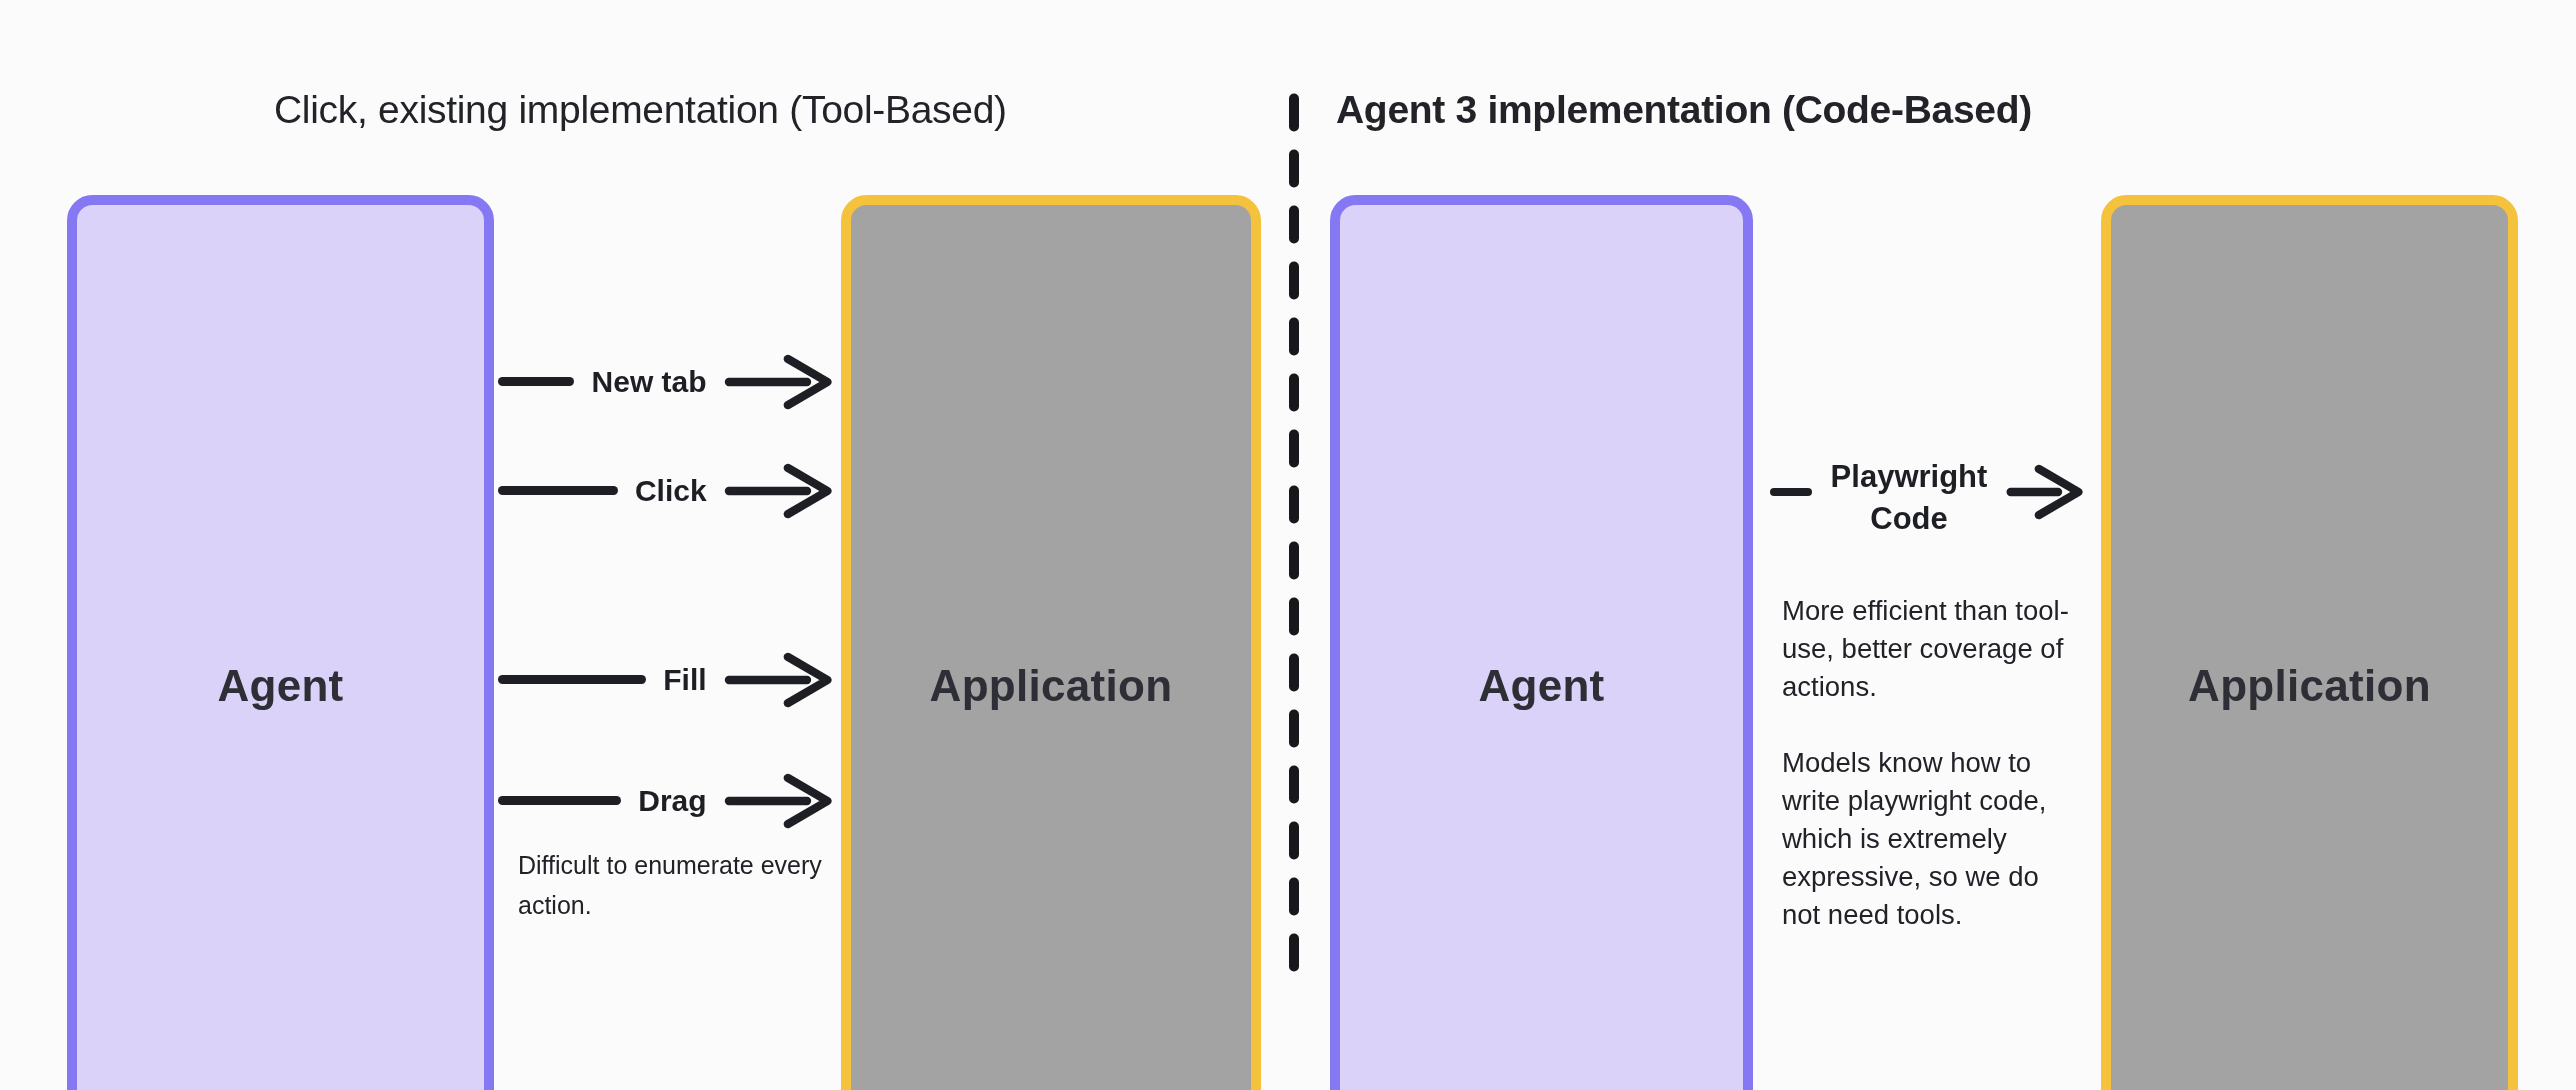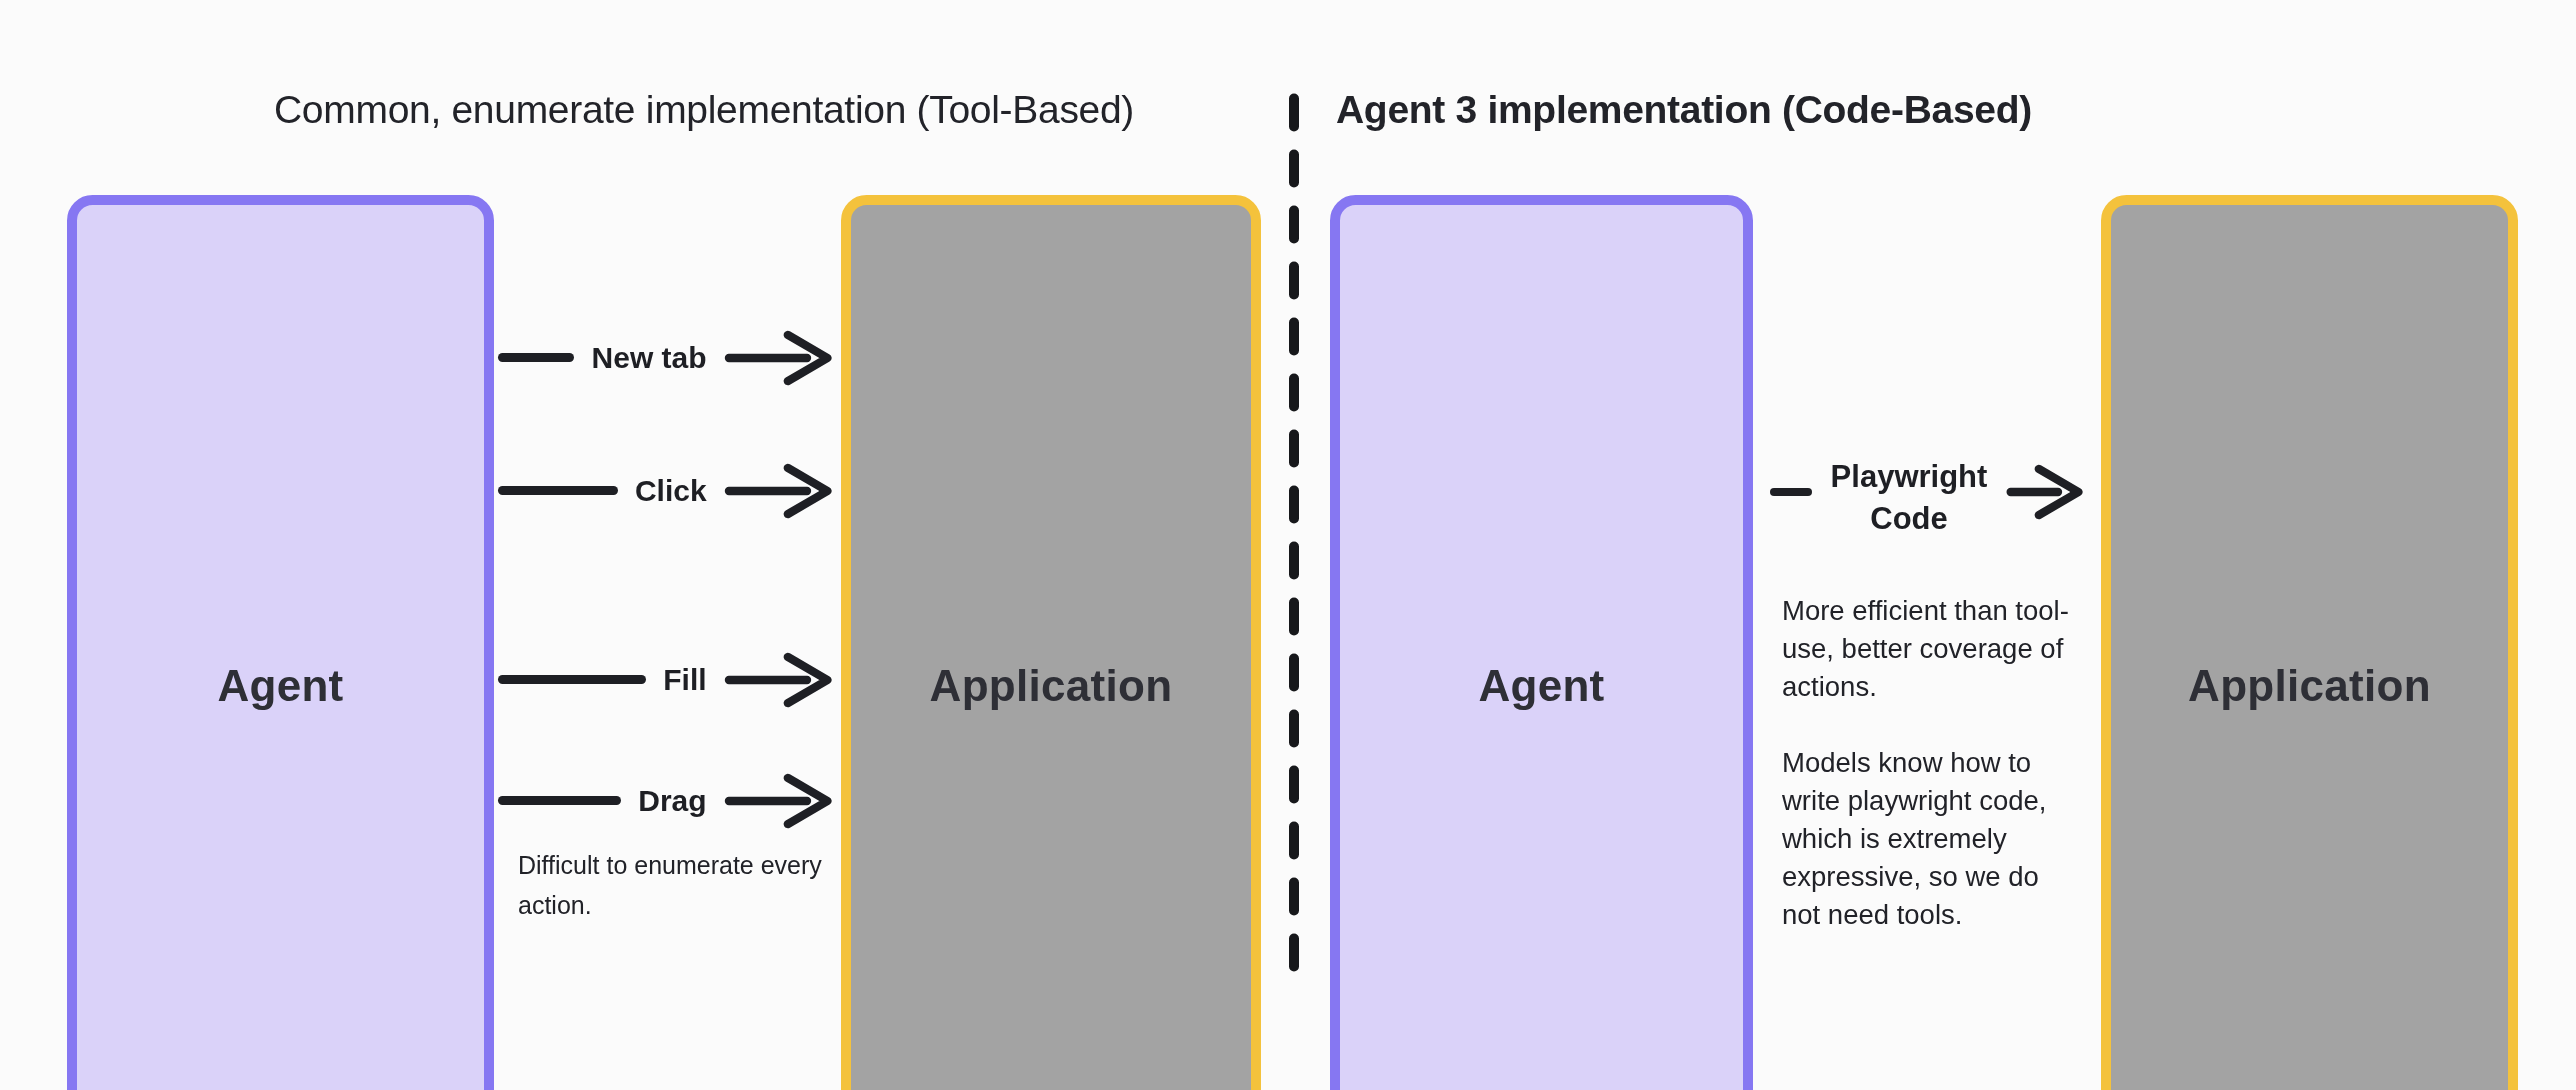--- a/index.html
+++ b/index.html
@@ -32,32 +32,32 @@
   .notes-right{position:absolute;left:1782px;top:592px;width:299px;font-size:27.5px;line-height:38px;color:#212228;}
   .notes-right p{margin:0 0 38px 0;}
   .divider-svg{position:absolute;left:1288px;top:89px;width:12px;height:907px;}
   .divider-svg line{stroke:#17181b;stroke-width:15;stroke-linecap:round;}
 </style>
 </head>
 <body>
 
 <div class="canvas">
 
-  <div class="title left">Common, enumerate implementation (Tool-Based)</div>
+  <div class="title left">Click, existing implementation (Tool-Based)</div>
   <div class="title right">Agent 3 implementation (Code-Based)</div>
 
   <svg class="divider-svg" viewBox="0 0 18 1352">
     <line x1="9" y1="10" x2="9" y2="1342" stroke-dasharray="42 42"></line>
   </svg>
 
   <div class="box purple" style="left:67px;width:427px;">
     <span class="box-label">Agent</span>
   </div>
 
-  <div class="action-row" style="left:498px;top:324px;width:337px;">
+  <div class="action-row" style="left:498px;top:348px;width:337px;">
     <div class="tail"></div>
     <span class="action-label">New tab</span>
     <svg class="arrow-svg" viewBox="0 0 170 100">
         <path d="M6 50 H128 M98 14 L160 50 L98 86"></path>
       </svg>
   </div>
 
   <div class="action-row" style="left:498px;top:457px;width:337px;">
     <div class="tail"></div>
     <span class="action-label">Click</span>

